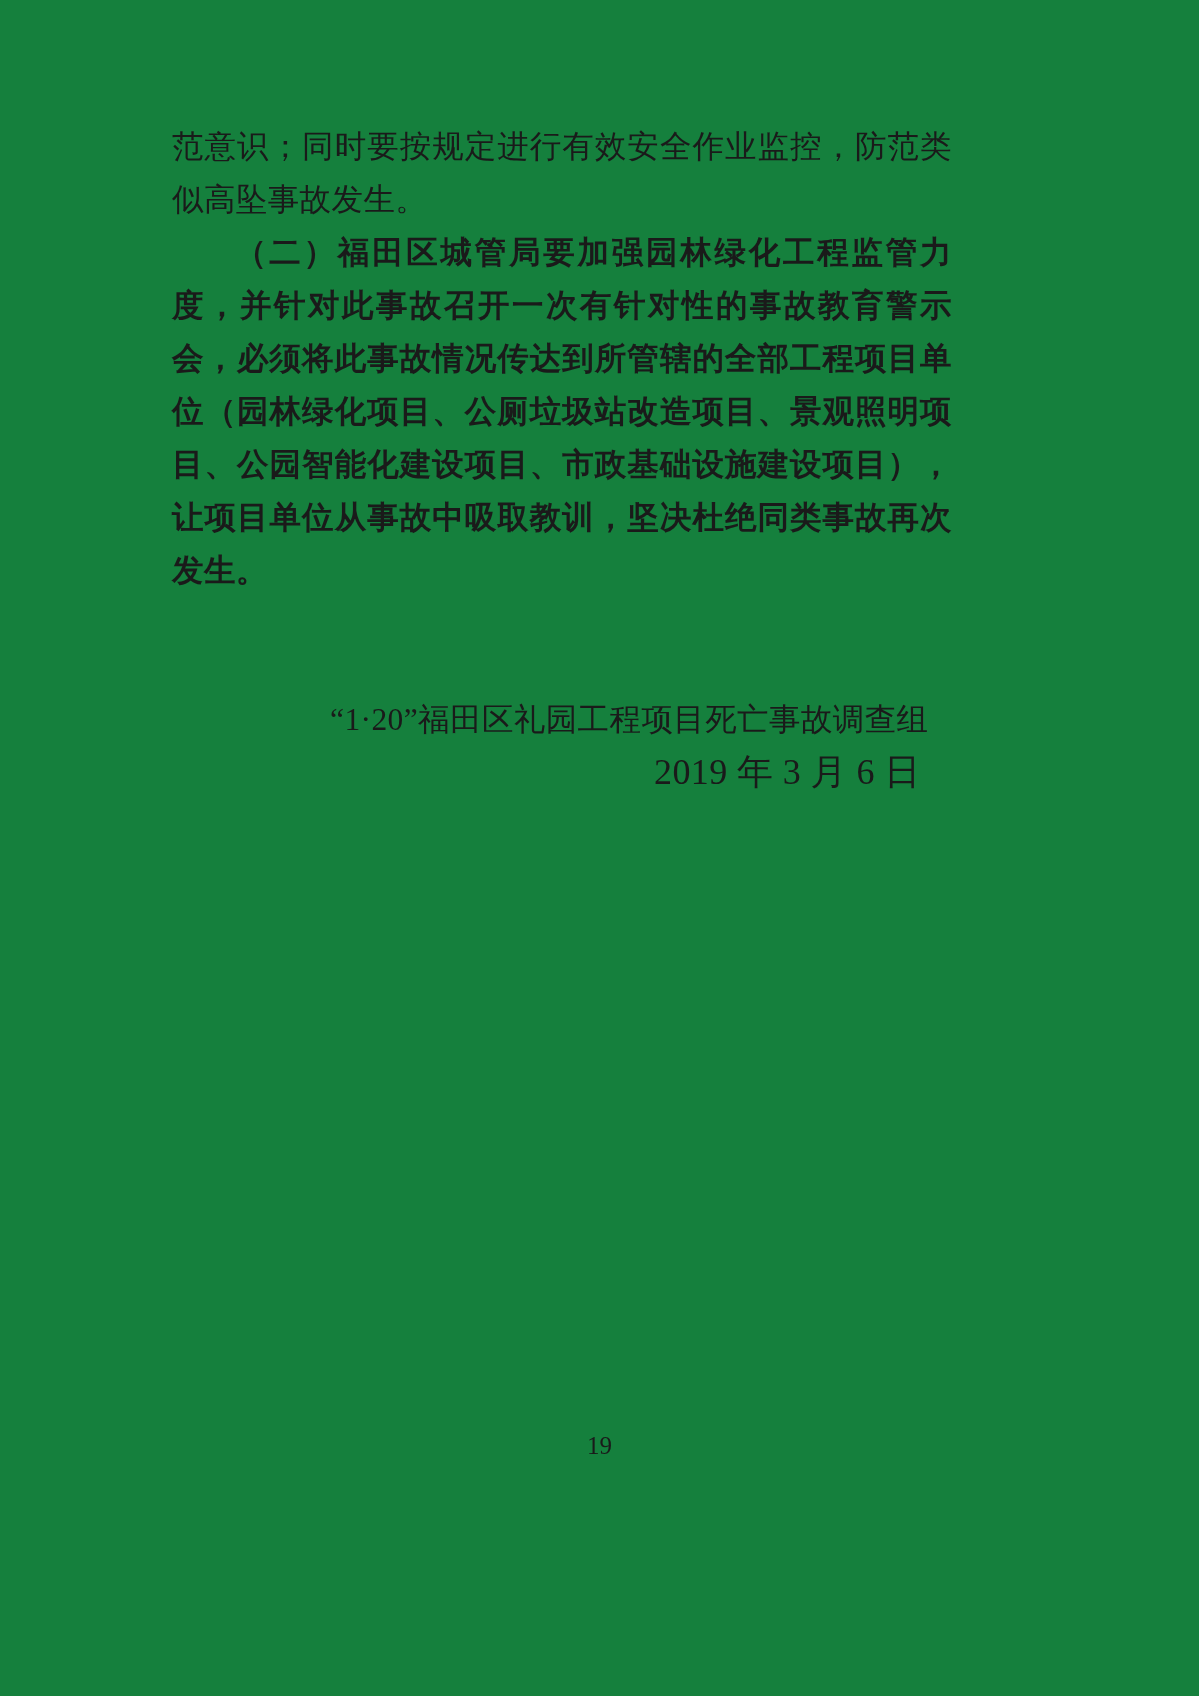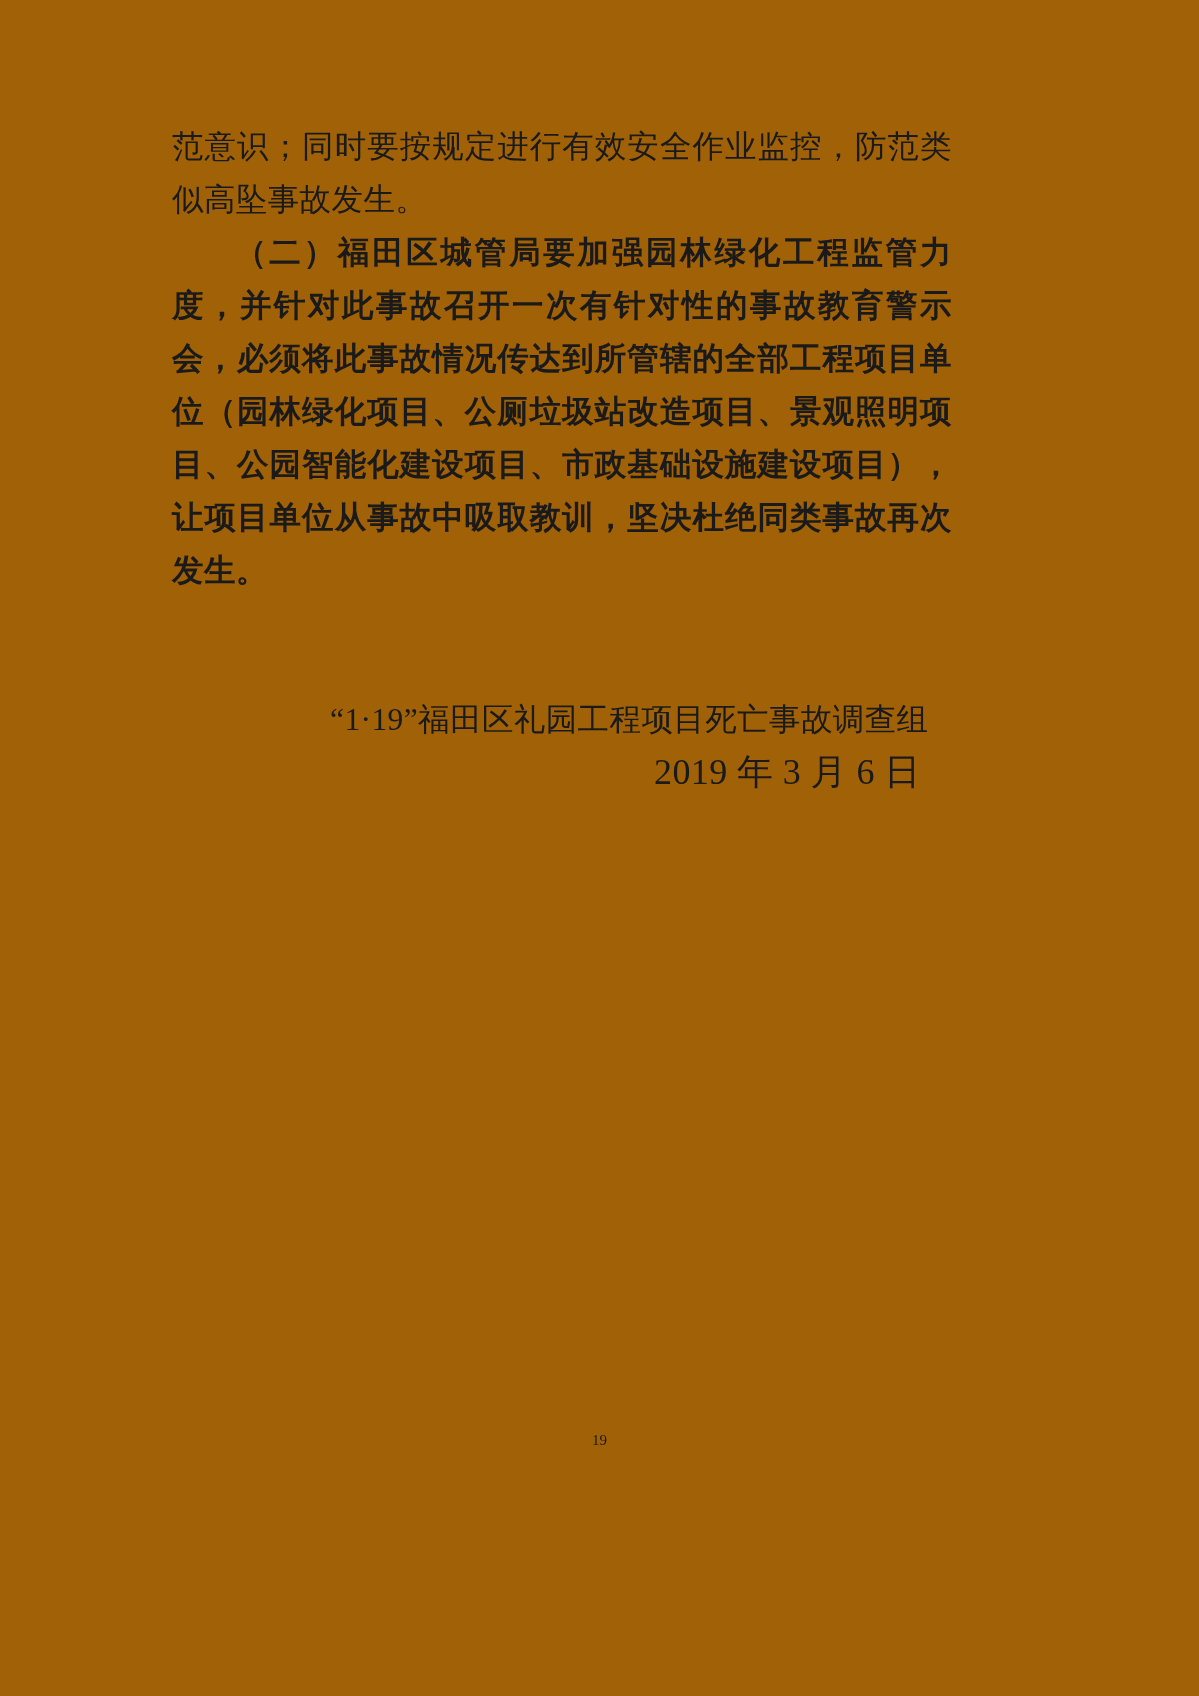--- a/index.html
+++ b/index.html
@@ -14,21 +14,21 @@
     font-family: "Liberation Serif", "DejaVu Serif", serif;
     color: #1a1a1a;
     overflow: hidden;
   }
   .page {
     position: absolute;
     left: 0;
     top: 0;
     width: 1199px;
     height: 1696px;
-    background: #a16207;
+    background: #15803d;
   }
   .content {
     position: absolute;
     left: 172px;
     top: 120px;
     width: 780px;
   }
   .para {
     font-size: 31.5px;
     line-height: 53px;
@@ -60,39 +60,39 @@
     margin: 0;
     text-align: left;
     padding-left: 482px;
   }
   .page-number {
     position: absolute;
     left: 0;
     right: 0;
     top: 1432px;
     text-align: center;
-    font-size: 15px;
+    font-size: 25px;
     color: #1a1a1a;
     font-family: "Liberation Serif", "DejaVu Serif", serif;
   }
 </style>
 </head>
 <body>
 
 <div class="page">
 
   <div class="content">
 
     <p class="para">范意识；同时要按规定进行有效安全作业监控，防范类似高坠事故发生。</p>
 
     <p class="para indent">（二）福田区城管局要加强园林绿化工程监管力度，并针对此事故召开一次有针对性的事故教育警示会，必须将此事故情况传达到所管辖的全部工程项目单位（园林绿化项目、公厕垃圾站改造项目、景观照明项目、公园智能化建设项目、市政基础设施建设项目），让项目单位从事故中吸取教训，坚决杜绝同类事故再次发生。</p>
 
     <div class="gap-block"></div>
 
-    <p class="signature">“1·19”福田区礼园工程项目死亡事故调查组</p>
+    <p class="signature">“1·20”福田区礼园工程项目死亡事故调查组</p>
 
     <p class="date-line">2019 年 3 月 6 日</p>
 
   </div>
 
   <div class="page-number">19</div>
 
 </div>
 
 </body></html>

